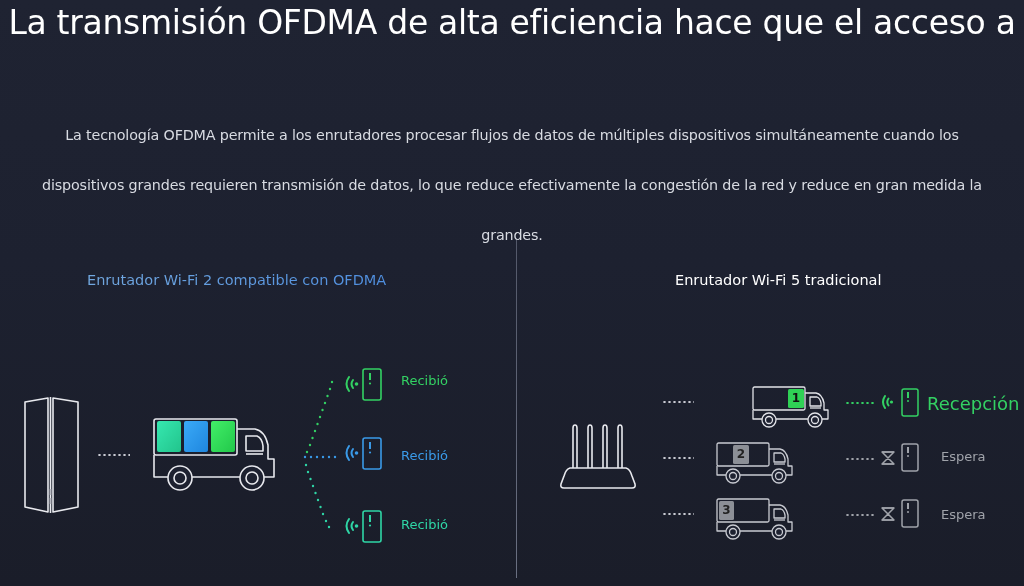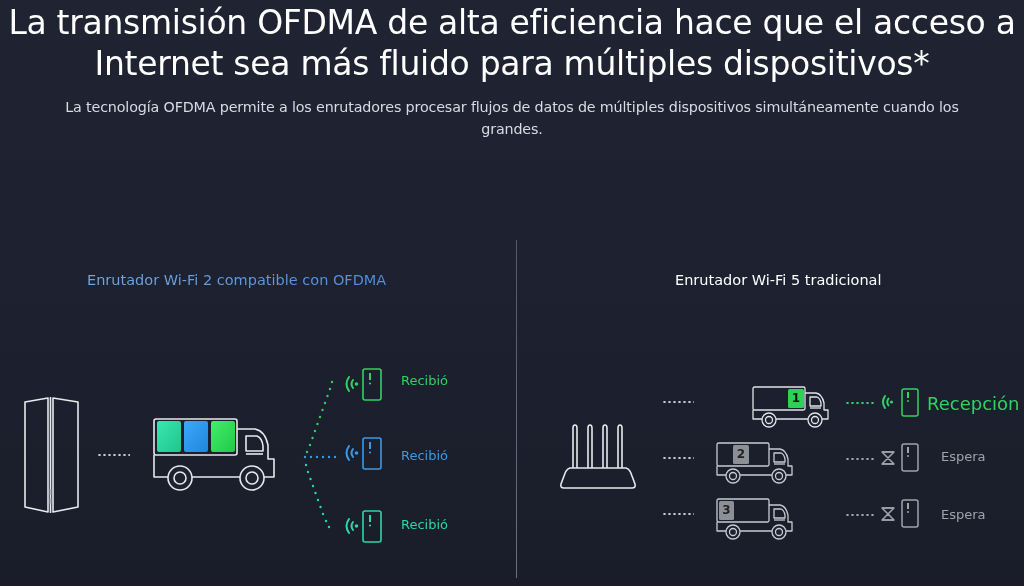--- a/index.html
+++ b/index.html
@@ -17,21 +17,21 @@
       color: #ffffff; letter-spacing: -0.3px;
       margin-top: -2px;
     }
     .headline .line { display: block; white-space: nowrap; }
     .desc {
       position: absolute; left: 0; top: 96px; width: 1024px;
       text-align: center;
       font-size: 14.3px; line-height: 22px; color: #d8dbe2;
       letter-spacing: -0.15px;
     }
-    .desc .line { display: block; white-space: nowrap; }
+    .desc .line { display: block; white-space: nowrap; margin-top: 28px; }
     .divider {
       position: absolute; left: 516px; top: 240px; width: 1px; height: 338px;
       background: linear-gradient(180deg, rgba(120,126,145,0.6), rgba(120,126,145,0.85));
     }
     .section-title {
       position: absolute; font-size: 14.5px; white-space: nowrap;
     }
     .title-left {
       left: 87px; top: 272px;
       background: linear-gradient(90deg, #72a8e0, #4f8fe0);
@@ -47,25 +47,25 @@
       background-image: radial-gradient(circle, currentColor 1px, transparent 1.3px);
       background-size: 5px 2px; background-repeat: repeat-x;
     }
     .label { position: absolute; font-size: 13px; white-space: nowrap; }
   </style>
 </head>
 <body>
 
 <h1 class="headline" style="margin:0;">
   <span class="line" style="padding-top:2px;">La transmisión OFDMA de alta eficiencia hace que el acceso a</span>
-  <span class="line">Internet sea más fluido para múltiples dispositivos*</span>
 </h1>
 
 <p class="desc" style="margin:0;">
   <span class="line">La tecnología OFDMA permite a los enrutadores procesar flujos de datos de múltiples dispositivos simultáneamente cuando los</span>
+  <span class="line">dispositivos grandes requieren transmisión de datos, lo que reduce efectivamente la congestión de la red y reduce en gran medida la</span>
   <span class="line">grandes.</span>
 </p>
 
 <div class="divider"></div>
 
 <div>
   <div class="section-title title-left">Enrutador Wi-Fi 2 compatible con OFDMA</div>
 
   <svg class="abs" style="left:22px;top:394px;" width="60" height="122" viewBox="0 0 60 122">
     <g fill="none" stroke="#e8e9ee" stroke-width="1.6" stroke-linejoin="round">

